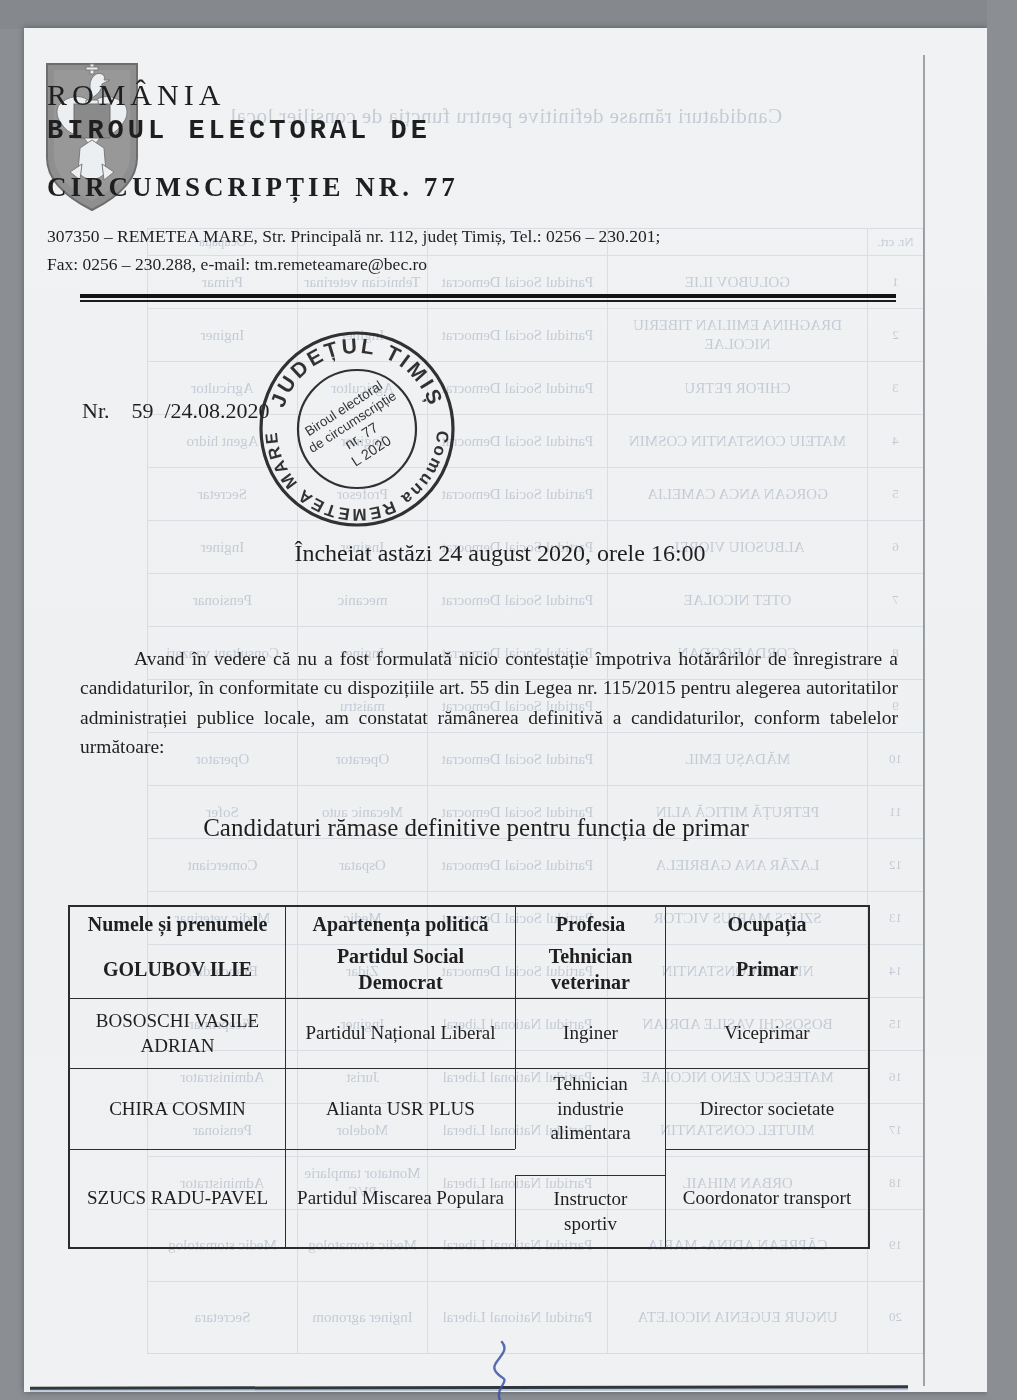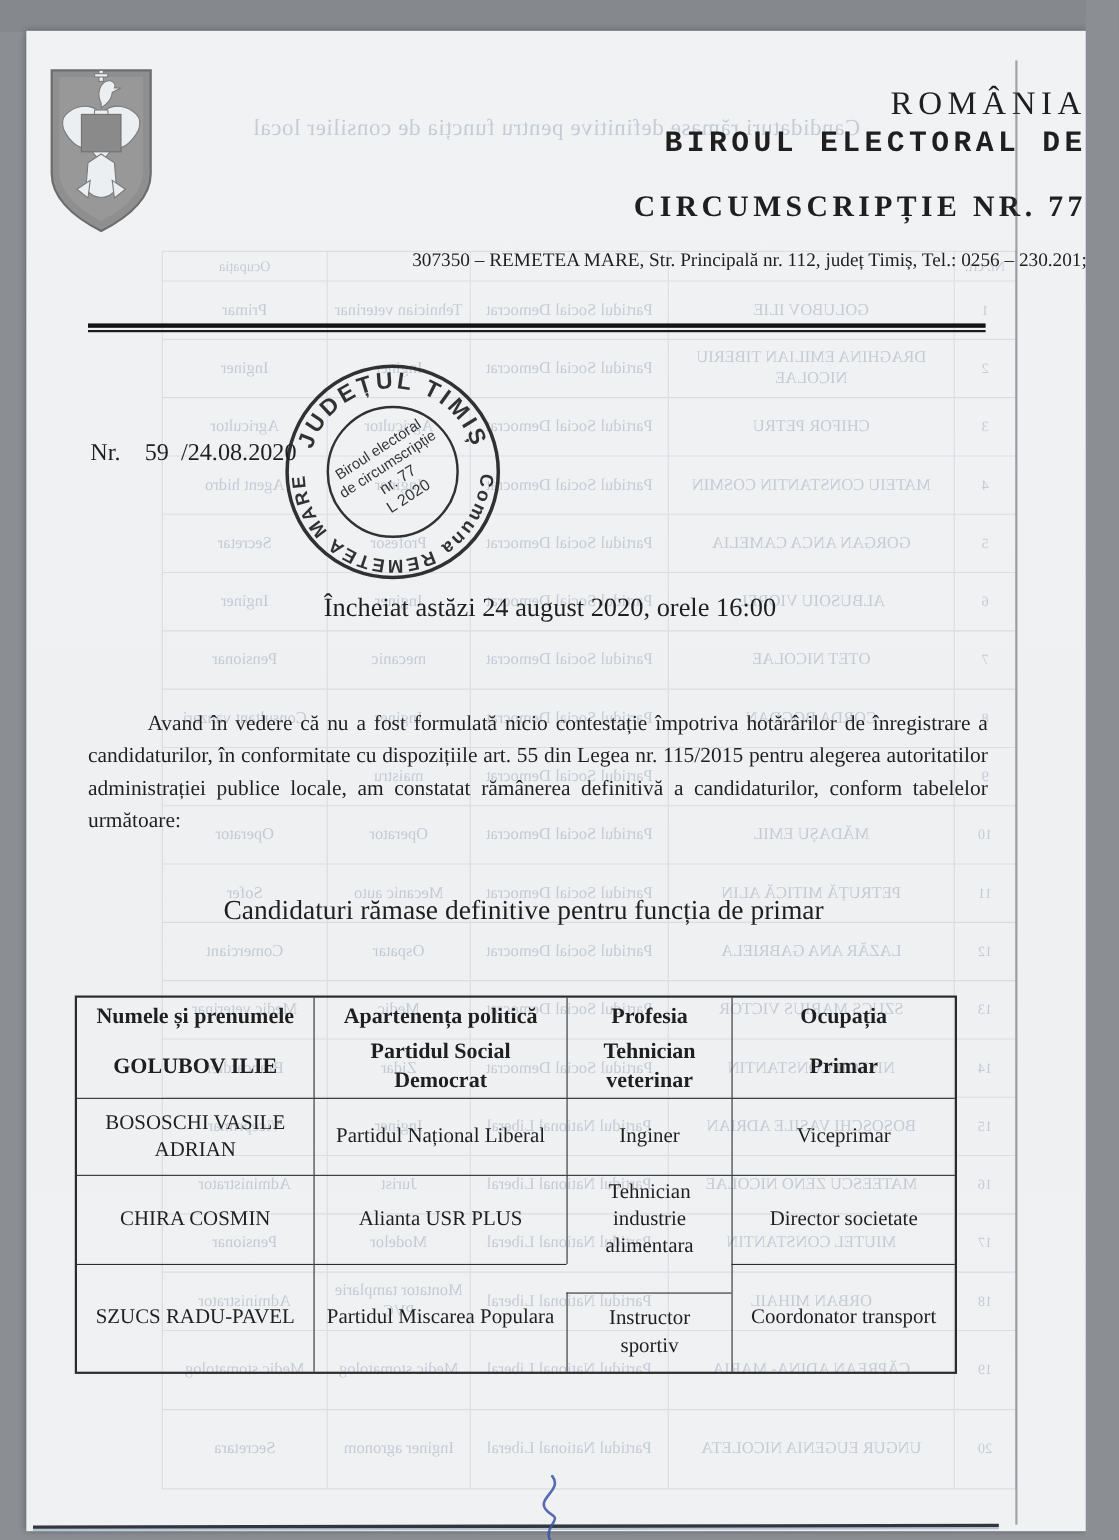--- a/index.html
+++ b/index.html
@@ -37,21 +37,21 @@
   
   .band-top{position:absolute;left:0;top:0;width:1017px;height:29px;background:#85888d;}
   .band-right{position:absolute;right:0;top:0;width:30px;height:1400px;background:#8b8f94;}
   .crease-line{position:absolute;left:923px;top:55px;width:2px;height:1331px;background:rgba(80,86,94,.5);}
   .bottom-line{position:absolute;left:30px;top:1386px;width:878px;height:3px;background:#33373c;
     transform:rotate(-0.1deg);box-shadow:0 2px 0 rgba(70,110,160,.35);}
   .pen-mark{position:absolute;left:468px;top:1340px;}
   
   .front{position:absolute;inset:0;}
   .coa{position:absolute;left:16px;top:32px;}
-  .hdr{position:absolute;left:0;right:0;text-align:right;margin-left:23px;}
+  .hdr{position:absolute;left:0;right:0;text-align:left;margin-left:23px;}
   .country{top:50px;font-size:30px;letter-spacing:5px;}
   .office1{top:88px;font-size:27px;font-weight:bold;letter-spacing:4px;font-family:Liberation Mono, monospace;}
   .office2{top:144px;font-size:27px;font-weight:bold;letter-spacing:4px;}
   .addr1{top:198px;font-size:17.5px;}
   .addr2{top:226px;font-size:17.5px;}
   .rule{position:absolute;left:56px;width:816px;top:266px;height:8px;
     border-top:4px solid #131313;border-bottom:2px solid #1c1c1c;box-sizing:border-box;}
   .nr-line{position:absolute;left:58px;top:342px;font-size:22px;white-space:pre;margin-top:28px;}
   .stamp{position:absolute;left:227px;top:295px;opacity:.9;}
   .pv-title{position:absolute;left:0;right:48px;top:468px;text-align:center;font-size:33px;font-weight:bold;letter-spacing:1px;}
@@ -254,20 +254,21 @@
         <rect x="50" y="4" width="4" height="10"></rect>
         <rect x="46" y="7" width="12" height="3"></rect>
       </g>
       <rect x="34" y="44" width="36" height="34" fill="#8a8a8a" stroke="#707070"></rect>
     </svg>
 
     <div class="hdr country">ROMÂNIA</div>
     <div class="hdr office1">BIROUL ELECTORAL DE</div>
     <div class="hdr office2">CIRCUMSCRIPȚIE NR. 77</div>
     <div class="hdr addr1">307350 – REMETEA MARE, Str. Principală nr. 112,  județ Timiș, Tel.: 0256 – 230.201;</div>
+    <div class="hdr addr2">Fax: 0256 – 230.288, e-mail: tm.remeteamare@bec.ro</div>
 
     <div class="rule"></div>
 
     <div class="nr-line">Nr.    59  /24.08.2020</div>
 
     <svg class="stamp" width="212" height="212" viewBox="-106 -106 212 212">
       <defs>
         <path id="arcTop" d="M -76 0 A 76 76 0 0 1 76 0"></path>
         <path id="arcBot" d="M 80 0 A 80 80 0 0 1 -80 0"></path>
       </defs>

